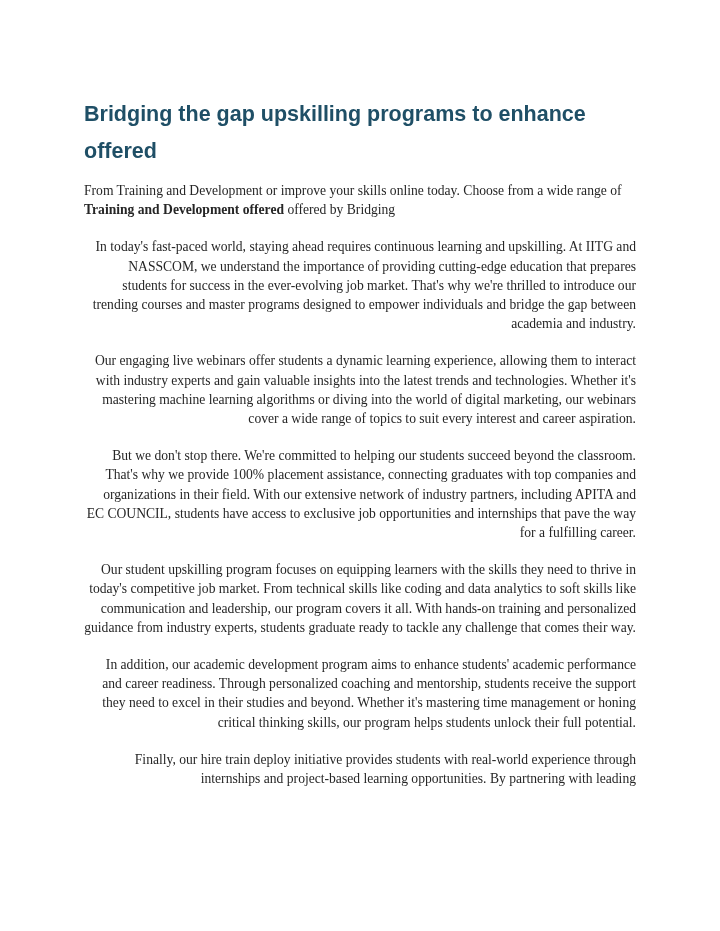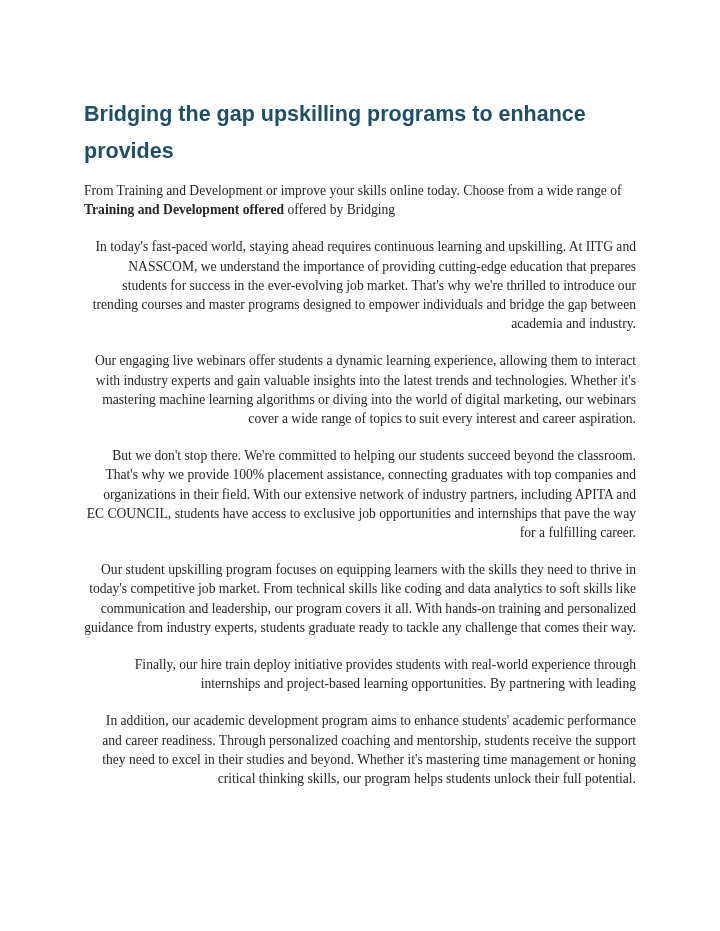--- a/index.html
+++ b/index.html
@@ -45,30 +45,30 @@
     font-weight: 700;
   }
 </style>
 </head>
 <body>
 
 <div class="page">
 
   <h1 class="doc-title">
     <span class="title-line">Bridging the gap upskilling programs to enhance</span>
-    <span class="title-line">provides</span>
+    <span class="title-line">offered</span>
   </h1>
 
   <p class="intro"><span>From Training and Development or improve your skills online today. Choose from a wide range of </span><strong>Training and Development offered</strong><span> offered by Bridging</span></p>
 
   <p class="body-para">In today's fast-paced world, staying ahead requires continuous learning and upskilling. At IITG and NASSCOM, we understand the importance of providing cutting-edge education that prepares students for success in the ever-evolving job market. That's why we're thrilled to introduce our trending courses and master programs designed to empower individuals and bridge the gap between academia and industry.</p>
 
   <p class="body-para">Our engaging live webinars offer students a dynamic learning experience, allowing them to interact with industry experts and gain valuable insights into the latest trends and technologies. Whether it's mastering machine learning algorithms or diving into the world of digital marketing, our webinars cover a wide range of topics to suit every interest and career aspiration.</p>
 
   <p class="body-para">But we don't stop there. We're committed to helping our students succeed beyond the classroom. That's why we provide 100% placement assistance, connecting graduates with top companies and organizations in their field. With our extensive network of industry partners, including APITA and EC COUNCIL, students have access to exclusive job opportunities and internships that pave the way for a fulfilling career.</p>
 
   <p class="body-para">Our student upskilling program focuses on equipping learners with the skills they need to thrive in today's competitive job market. From technical skills like coding and data analytics to soft skills like communication and leadership, our program covers it all. With hands-on training and personalized guidance from industry experts, students graduate ready to tackle any challenge that comes their way.</p>
 
+  <p class="body-para">In addition, our academic development program aims to enhance students' academic performance and career readiness. Through personalized coaching and mentorship, students receive the support they need to excel in their studies and beyond. Whether it's mastering time management or honing critical thinking skills, our program helps students unlock their full potential.</p>
+
   <p class="body-para">Finally, our hire train deploy initiative provides students with real-world experience through internships and project-based learning opportunities. By partnering with leading</p>
-
-  <p class="body-para">In addition, our academic development program aims to enhance students' academic performance and career readiness. Through personalized coaching and mentorship, students receive the support they need to excel in their studies and beyond. Whether it's mastering time management or honing critical thinking skills, our program helps students unlock their full potential.</p>
 
 </div>
 
 </body></html>

